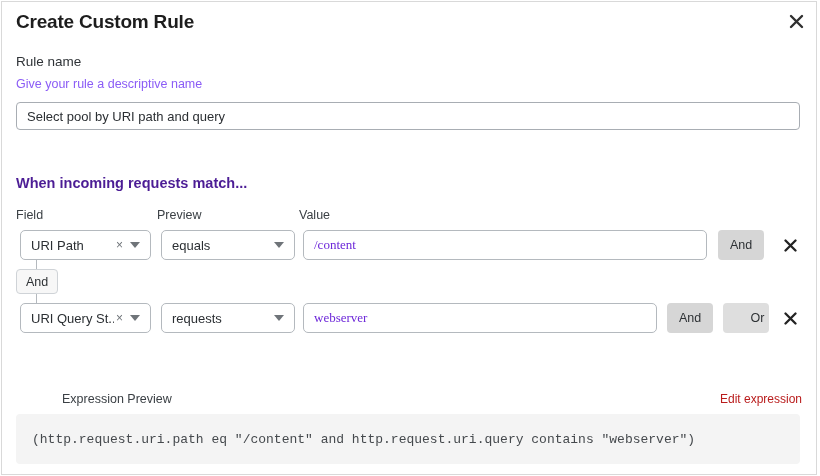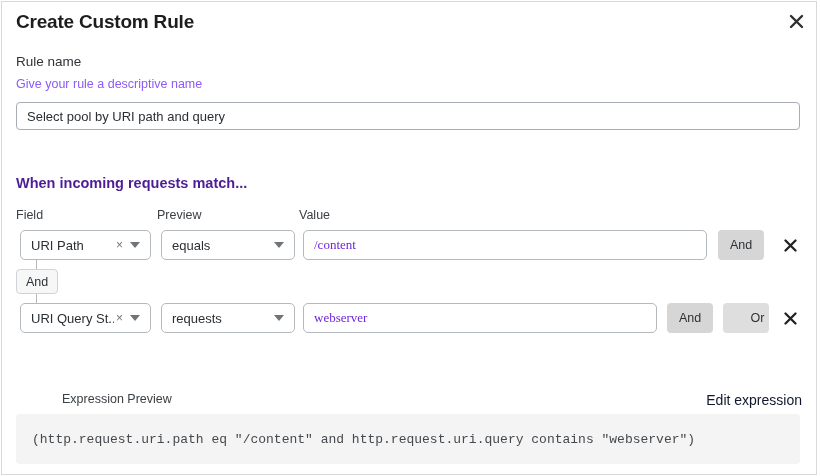--- a/index.html
+++ b/index.html
@@ -241,22 +241,22 @@
     left: 14px;
     top: 390px;
     font-size: 12.5px;
     color: #3b4045;
     margin-left: 46px;
   }
   #edit-expression-link {
     position: absolute;
     right: 14px;
     top: 390px;
-    font-size: 14px;
-    color: #0f172a;
+    font-size: 12px;
+    color: #b91c1c;
     text-decoration: none;
     cursor: pointer;
   }
   #expr-preview-box {
     position: absolute;
     left: 14px;
     top: 412px;
     width: 784px;
     height: 50px;
     box-sizing: border-box;

